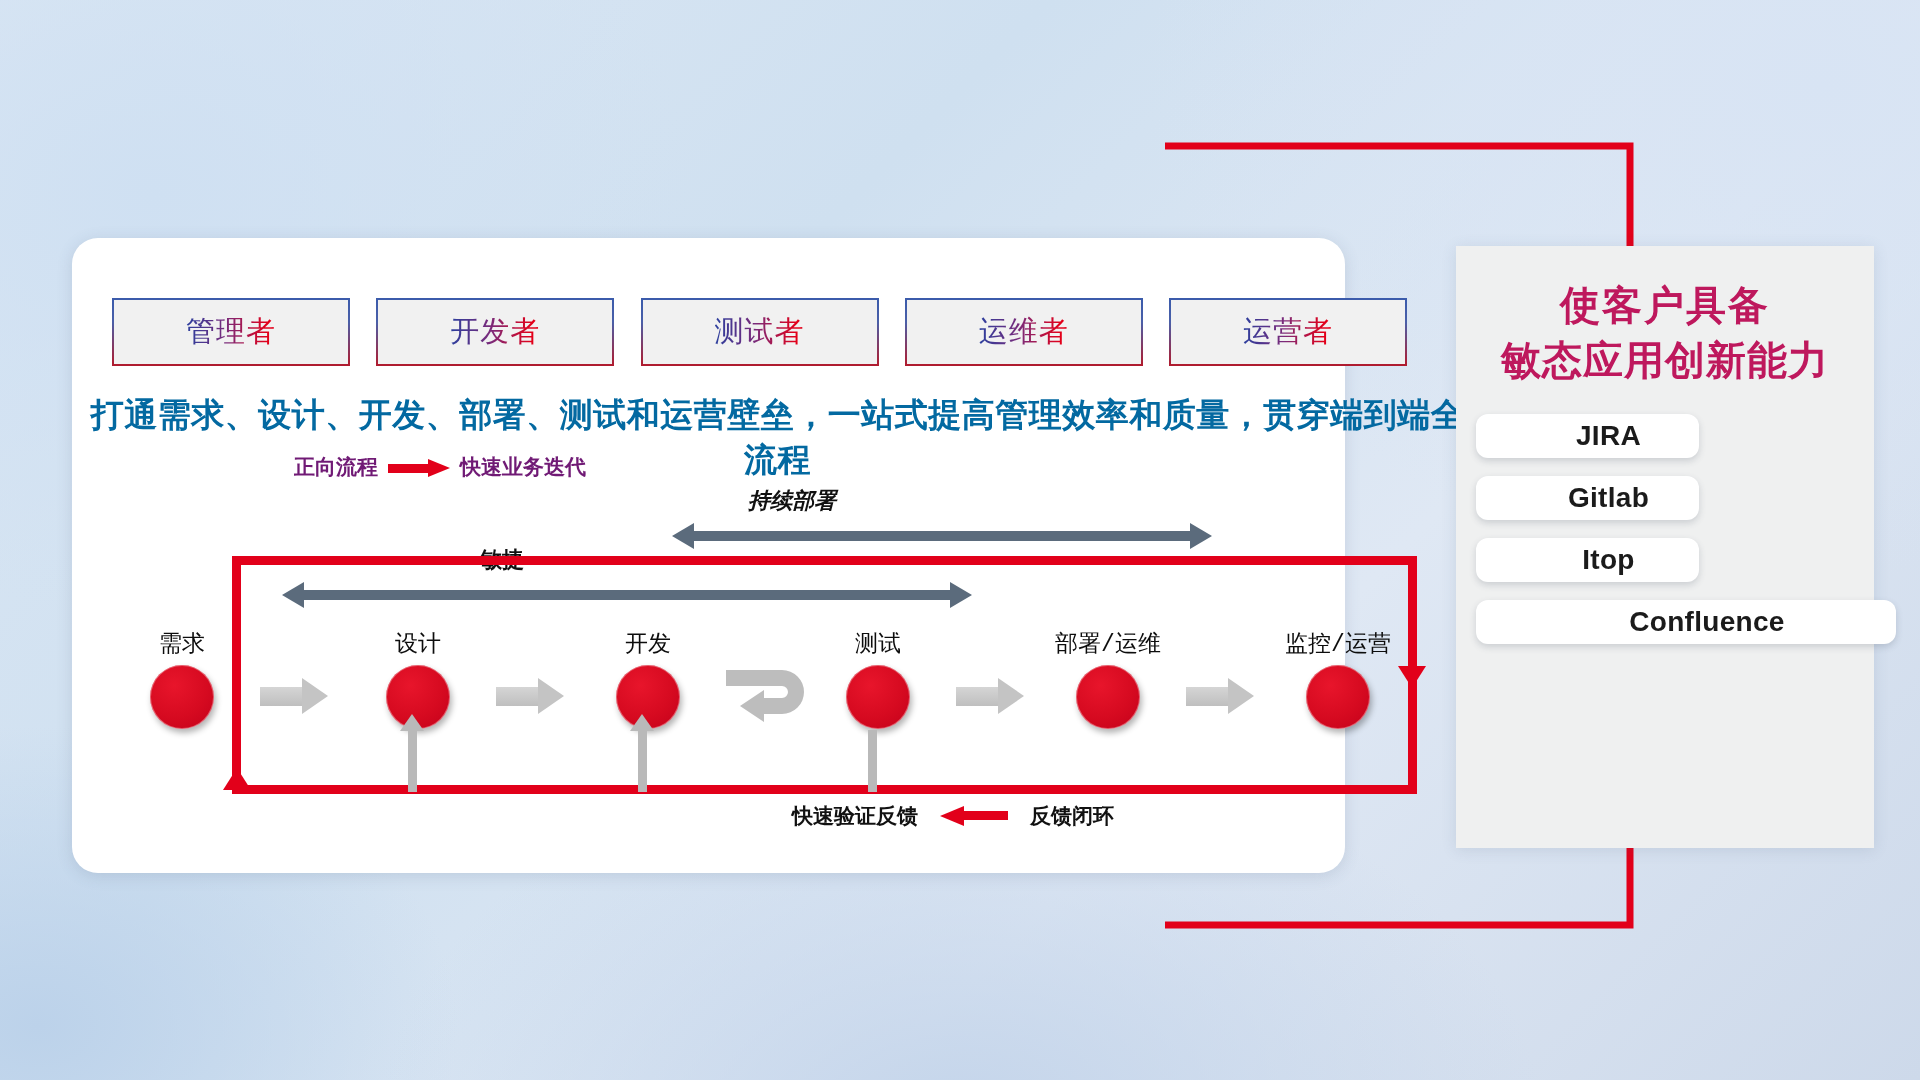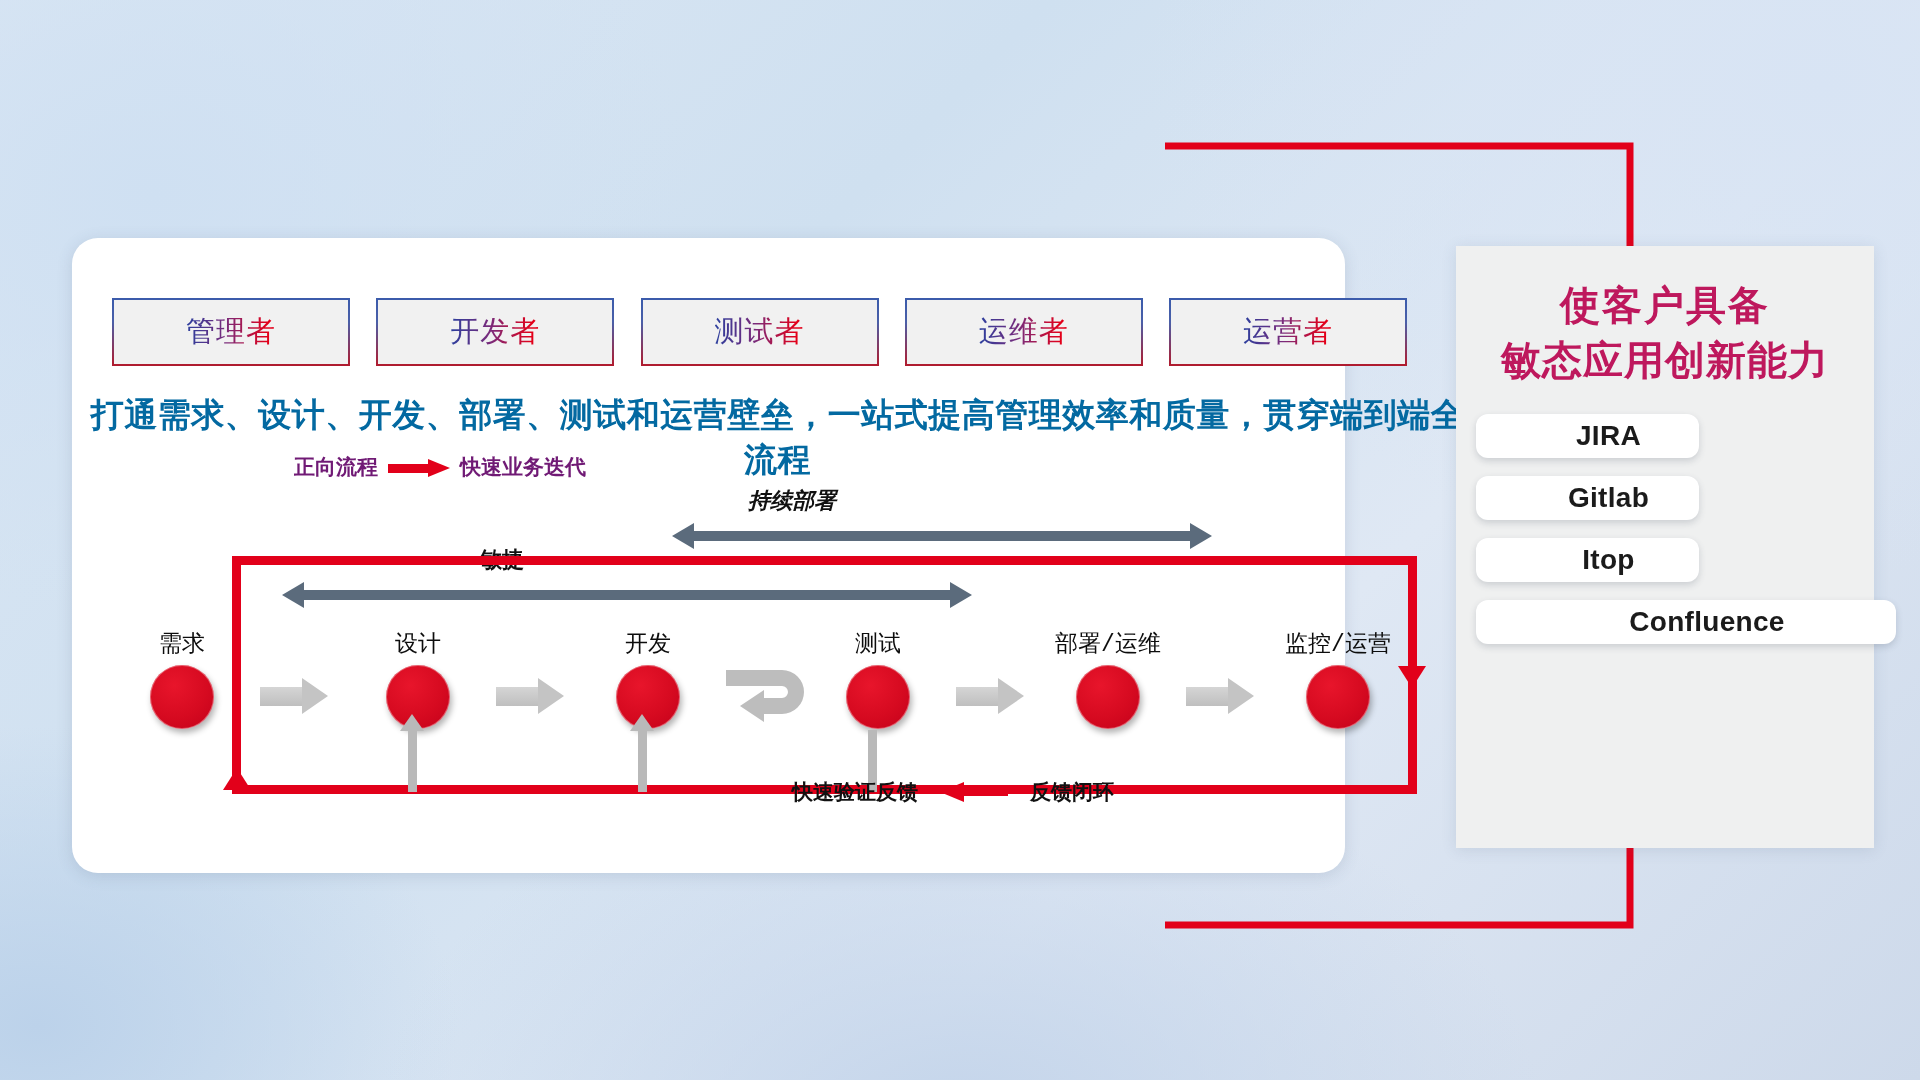--- a/index.html
+++ b/index.html
@@ -251,21 +251,21 @@
     position: absolute; left: -8px; top: -16px;
     width: 0; height: 0;
     border-left: 12px solid transparent;
     border-right: 12px solid transparent;
     border-bottom: 17px solid #b9b9b9;
   }
 
   
   .legend-feedback {
     position: absolute;
-    left: 720px; top: 540px;
+    left: 720px; top: 564px;
     display: flex;
     align-items: center;
     gap: 22px;
     font-size: 21px;
     font-weight: bold;
     color: #111;
   }
   .legend-arrow-red-left {
     display: inline-block;
     position: relative;

